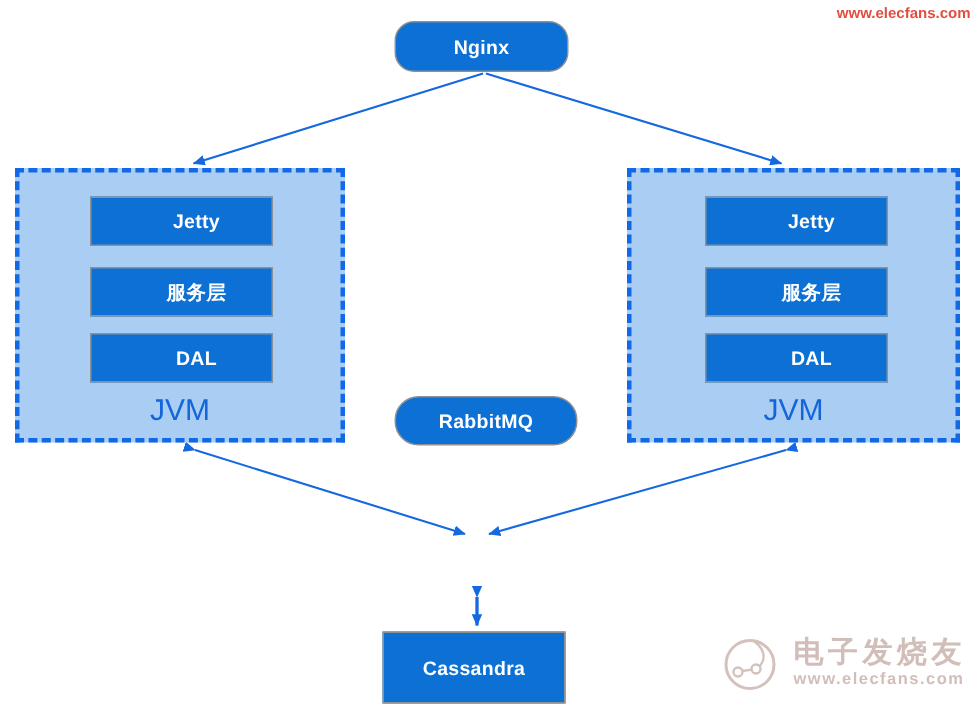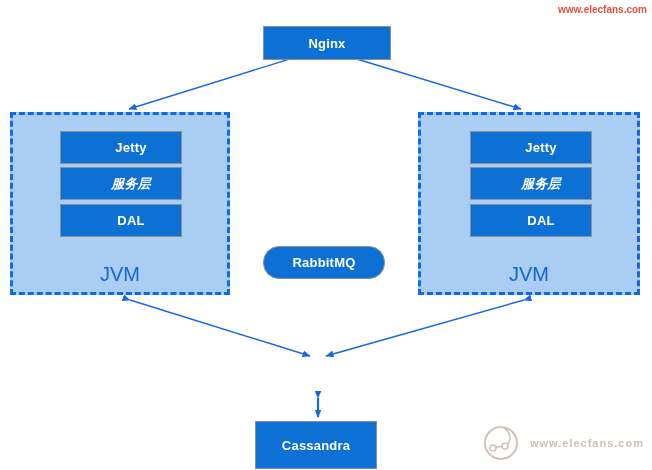--- a/index.html
+++ b/index.html
@@ -25,22 +25,22 @@
   }
   .jvm-container{
     position:absolute;
     top:112px;
     width:220px;height:183px;
     background:var(--container-fill,#a9cdf3);
     border:3px dashed var(--container-border,#1269e8);
     box-sizing:border-box;
   }
   .jvm-container .node{left:47px;top:16px;padding-left:20px;}
-  .jvm-container .node.svc{top:52px;font-style:italic;}
-  .jvm-container .node.dal{top:89px;}
+  .jvm-container .node.svc{top:63px;}
+  .jvm-container .node.dal{top:107px;}
   .jvm-label{
     position:absolute;
     left:0;right:0;top:148px;
     text-align:center;
     color:var(--jvm-label,#1266d8);
     font-weight:normal;
     font-size:20px;
   }
   .corner-url{
     position:absolute;
@@ -81,48 +81,49 @@
 
     <line x1="324" y1="49" x2="521" y2="109" stroke="#1468e0" stroke-width="1.4" marker-end="url(#ah)"></line>
 
     <line x1="130" y1="300" x2="310" y2="356" stroke="#1468e0" stroke-width="1.4" marker-start="url(#ah)" marker-end="url(#ah)"></line>
 
     <line x1="524" y1="300" x2="326" y2="356" stroke="#1468e0" stroke-width="1.4" marker-start="url(#ah)" marker-end="url(#ah)"></line>
 
     <line x1="318" y1="398" x2="318" y2="417" stroke="#1468e0" stroke-width="2.2" marker-start="url(#ah)" marker-end="url(#ah)"></line>
   </svg>
 
-  <div class="node" style="left:263px;top:26px;width:128px;height:34px;">Nginx</div>
+  <div class="node" style="left:263px;top:14px;width:116px;height:34px;border-radius:13px;">Nginx</div>
 
   <div class="jvm-container" style="left:10px;">
     <div class="node">Jetty</div>
     <div class="node svc">服务层</div>
     <div class="node dal">DAL</div>
     <div class="jvm-label">JVM</div>
   </div>
 
   <div class="jvm-container" style="left:418px;width:222px;">
     <div class="node" style="left:49px;">Jetty</div>
     <div class="node svc" style="left:49px;">服务层</div>
     <div class="node dal" style="left:49px;">DAL</div>
     <div class="jvm-label">JVM</div>
   </div>
 
-  <div class="node" style="left:263px;top:246px;border-radius:16px;">RabbitMQ</div>
+  <div class="node" style="left:263px;top:264px;border-radius:16px;">RabbitMQ</div>
 
   <div class="node" style="left:255px;top:421px;height:48px;">Cassandra</div>
 
   <div class="corner-url">www.elecfans.com</div>
 
   <div class="watermark">
     <svg width="40" height="40" viewBox="0 0 40 40">
       <circle cx="19" cy="21" r="16" fill="none" stroke="#cdb7b1" stroke-width="2"></circle>
       <circle cx="11" cy="26" r="3" fill="none" stroke="#cdb7b1" stroke-width="1.6"></circle>
       <circle cx="23" cy="24" r="3" fill="none" stroke="#cdb7b1" stroke-width="1.6"></circle>
       <line x1="13.8" y1="25.3" x2="20.2" y2="24.4" stroke="#cdb7b1" stroke-width="1.6"></line>
       <path d="M25.5 22 C 30 17, 28.5 10, 21.5 5.5" fill="none" stroke="#cdb7b1" stroke-width="1.6"></path>
     </svg>
     <div class="wm-text">
+      <div class="wm-name">电子发烧友</div>
       <div class="wm-url">www.elecfans.com</div>
     </div>
   </div>
 
 </div>
 
 </body></html>

